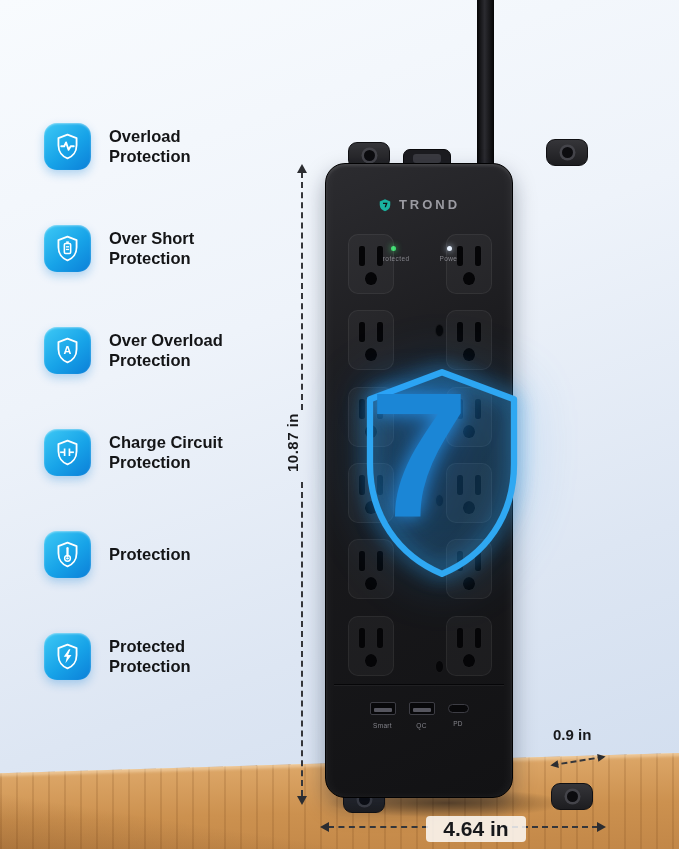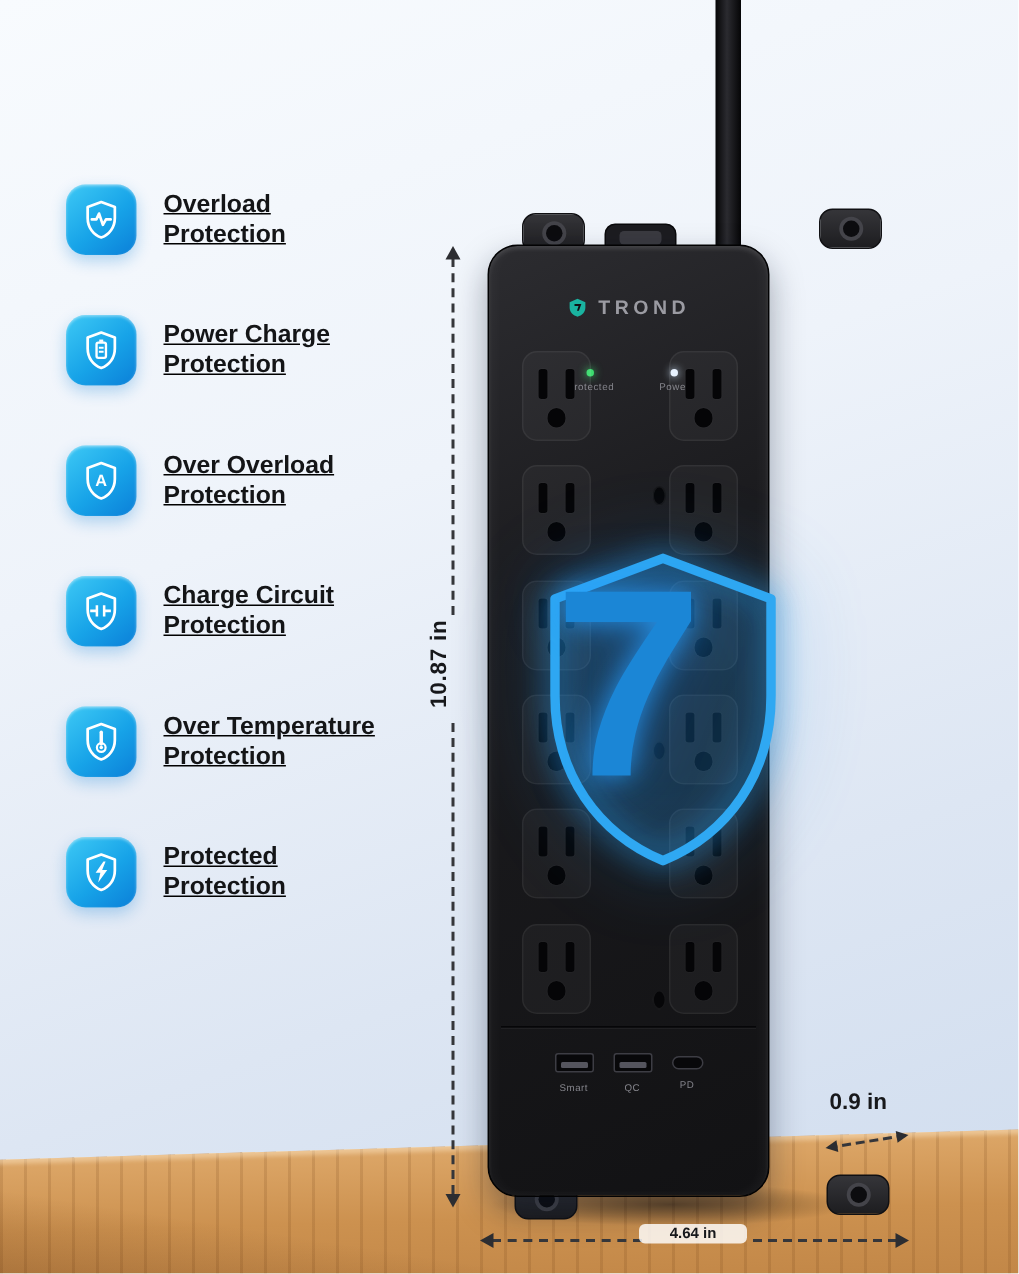--- a/index.html
+++ b/index.html
@@ -22,21 +22,21 @@
   .device-shadow {
     position:absolute; left:322px; top:788px; width:250px; height:30px; z-index:2;
     background:radial-gradient(ellipse at center, rgba(0,0,0,0.48) 0%, rgba(0,0,0,0) 68%);
   }
   
   .title {
     position:absolute; left:41px; top:44px; z-index:5;
     font-size:33px; font-weight:800; color:#0c0d10; letter-spacing:0.2px;
   }
   
-  .plist { position:absolute; left:44px; top:122px; z-index:5; display:flex; flex-direction:column; gap:39px;text-decoration:underline; }
+  .plist { position:absolute; left:44px; top:122px; z-index:5; display:flex; flex-direction:column; gap:54px; }
   .pitem { display:flex; align-items:center; gap:18px; height:48px; }
   .picon {
     width:47px; height:47px; border-radius:13px; flex:0 0 47px;
     background:linear-gradient(140deg,#3ec9f5 0%,#17a3e8 55%,#0b7fd8 100%);
     display:flex; align-items:center; justify-content:center;
     box-shadow:0 4px 10px rgba(20,130,215,0.30), inset 0 1px 2px rgba(255,255,255,0.45);
   }
   .ptext { font-size:16.5px; font-weight:600; color:#141517; line-height:1.22; }
   
   .cable {
@@ -116,21 +116,21 @@
   .vline { position:absolute; left:301px; width:0; border-left:2px dashed #35363a; z-index:5; }
   .vseg1 { top:172px; height:238px; } .vseg2 { top:482px; height:314px; }
   .arr { position:absolute; width:0; height:0; z-index:6; }
   .arr-up   { left:297px; top:164px; border-left:5px solid transparent; border-right:5px solid transparent; border-bottom:9px solid #2c2d31; }
   .arr-down { left:297px; top:796px; border-left:5px solid transparent; border-right:5px solid transparent; border-top:9px solid #2c2d31; }
   .h-label { left:284px; top:413px; font-size:15px; font-weight:700; writing-mode:vertical-rl; transform:rotate(180deg); letter-spacing:0.5px; }
   .hline { position:absolute; top:826px; border-top:2px dashed #35363a; z-index:5; }
   .hseg1 { left:328px; width:100px; } .hseg2 { left:502px; width:96px; }
   .arr-left  { left:320px; top:822px; border-top:5px solid transparent; border-bottom:5px solid transparent; border-right:9px solid #2c2d31; }
   .arr-right { left:597px; top:822px; border-top:5px solid transparent; border-bottom:5px solid transparent; border-left:9px solid #2c2d31; }
-  .w-label { left:426px; top:816px; width:72px; text-align:center; font-size:10px; font-weight:700;
+  .w-label { left:426px; top:816px; width:100px; text-align:center; font-size:21px; font-weight:700;
     background:rgba(255,255,255,0.82); border-radius:4px; padding:1px 0; }
   .d-label { left:553px; top:726px; font-size:15px; font-weight:700; }
   .d-arrow { position:absolute; left:552px; top:760px; width:52px; border-top:2px dashed #35363a; transform:rotate(-9deg); z-index:5; }
   .d-arrow::before{ content:""; position:absolute; left:-2px; top:-5px; border-top:4px solid transparent; border-bottom:4px solid transparent; border-right:8px solid #2c2d31; }
   .d-arrow::after { content:""; position:absolute; right:-2px; top:-5px; border-top:4px solid transparent; border-bottom:4px solid transparent; border-left:8px solid #2c2d31; }
 </style>
 </head>
 <body>
 
 <div class="page">
@@ -158,21 +158,21 @@
       <div class="picon">
         <svg viewBox="0 0 24 24" width="29" height="29">
           <path d="M12 2.2 L19.5 5 V11 C19.5 16.2 16.4 20.3 12 21.8 C7.6 20.3 4.5 16.2 4.5 11 V5 Z" fill="none" stroke="#fff" stroke-width="1.5" stroke-linejoin="round"></path>
           <rect x="9.4" y="7.8" width="5.2" height="8.4" rx="1" fill="none" stroke="#fff" stroke-width="1.3"></rect>
           <rect x="10.9" y="6.1" width="2.2" height="1.3" fill="#fff"></rect>
           <line x1="10.7" y1="10.6" x2="13.3" y2="10.6" stroke="#fff" stroke-width="1.1"></line>
           <line x1="10.7" y1="12.8" x2="13.3" y2="12.8" stroke="#fff" stroke-width="1.1"></line>
         </svg>
       </div>
       <div class="ptext">
-        <div>Power Charge</div>
+        <div>Over Short</div>
         <div>Protection</div>
       </div>
     </div>
 
     <div class="pitem">
       <div class="picon">
         <svg viewBox="0 0 24 24" width="29" height="29">
           <path d="M12 2.2 L19.5 5 V11 C19.5 16.2 16.4 20.3 12 21.8 C7.6 20.3 4.5 16.2 4.5 11 V5 Z" fill="none" stroke="#fff" stroke-width="1.5" stroke-linejoin="round"></path>
           <text x="12" y="15" text-anchor="middle" font-size="9" font-weight="bold" fill="#fff" font-family="Liberation Sans, sans-serif">A</text>
         </svg>
@@ -202,21 +202,20 @@
     <div class="pitem">
       <div class="picon">
         <svg viewBox="0 0 24 24" width="29" height="29">
           <path d="M12 2.2 L19.5 5 V11 C19.5 16.2 16.4 20.3 12 21.8 C7.6 20.3 4.5 16.2 4.5 11 V5 Z" fill="none" stroke="#fff" stroke-width="1.5" stroke-linejoin="round"></path>
           <line x1="12" y1="6.8" x2="12" y2="13.2" stroke="#fff" stroke-width="1.9" stroke-linecap="round"></line>
           <circle cx="12" cy="15.2" r="2.4" fill="none" stroke="#fff" stroke-width="1.2"></circle>
           <circle cx="12" cy="15.2" r="1" fill="#fff"></circle>
         </svg>
       </div>
       <div class="ptext">
-        <div>Over Temperature</div>
         <div>Protection</div>
       </div>
     </div>
 
     <div class="pitem">
       <div class="picon">
         <svg viewBox="0 0 24 24" width="29" height="29">
           <path d="M12 2.2 L19.5 5 V11 C19.5 16.2 16.4 20.3 12 21.8 C7.6 20.3 4.5 16.2 4.5 11 V5 Z" fill="none" stroke="#fff" stroke-width="1.5" stroke-linejoin="round"></path>
           <path d="M13.2 6 L8.9 12.3 H11.5 L10.3 17.6 L15.3 10.7 H12.5 L14.4 6 Z" fill="#fff"></path>
         </svg>

